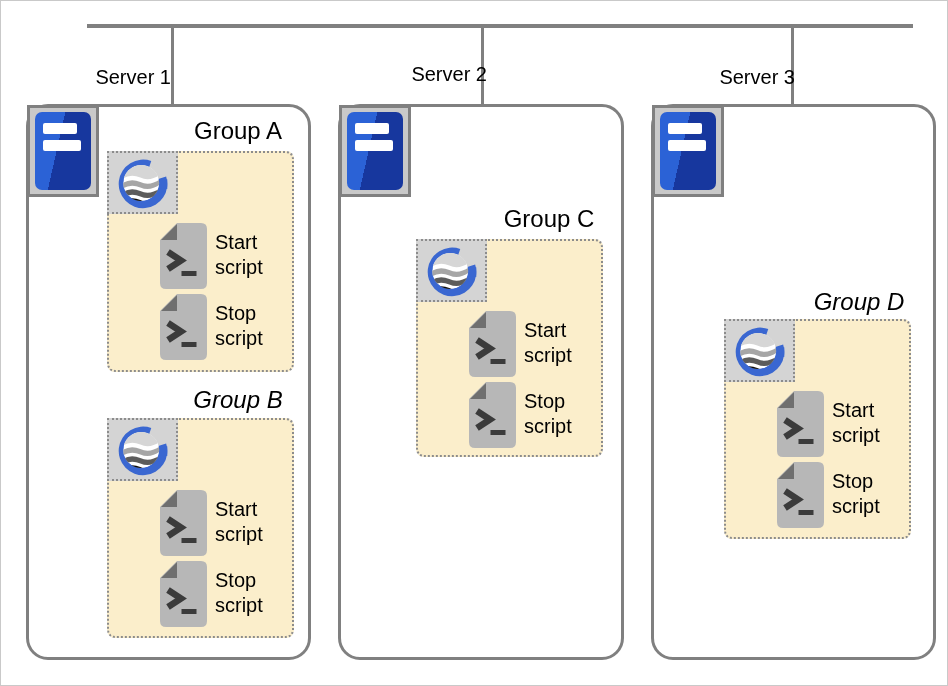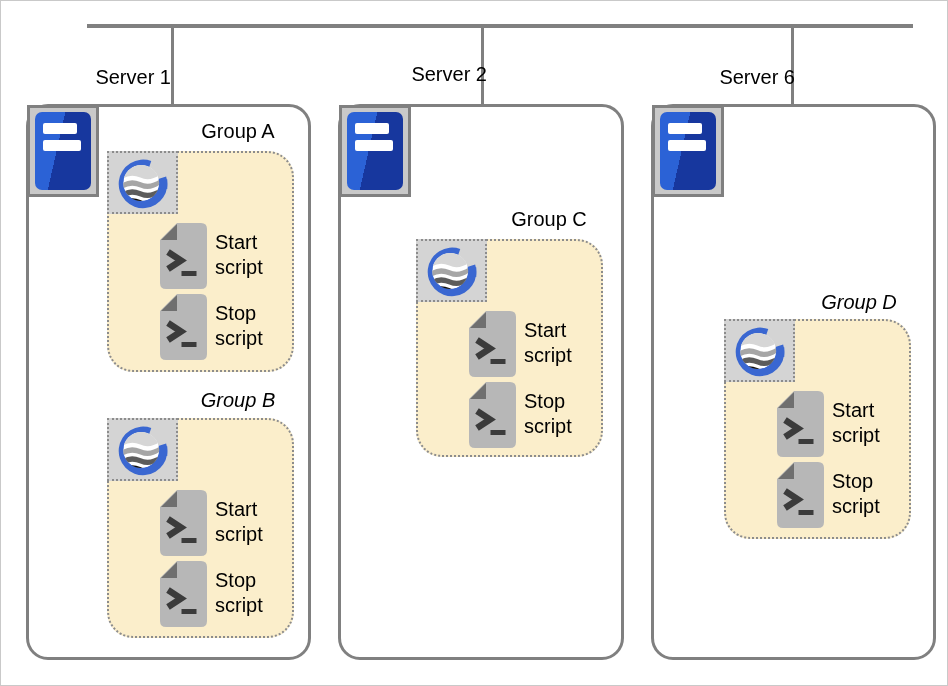--- a/index.html
+++ b/index.html
@@ -18,25 +18,25 @@
     position:absolute; top:103px; height:556px; box-sizing:border-box;
     background:#ffffff; border:3px solid #808080; border-radius:22px;
   }
   .server-icon-frame {
     position:absolute; width:72px; height:92px; box-sizing:border-box;
     background:#c9c9c9; border:3px solid #808080;
     display:flex; align-items:center; justify-content:center; z-index:3;
   }
   .group-box {
     position:absolute; box-sizing:border-box;
-    background:#FBEECB; border:2px dotted #8c8c8c; border-radius:26px; z-index:2;
+    background:#FBEECB; border:2px dotted #8c8c8c; border-radius:8px; z-index:2;
   }
   .group-label {
     position:absolute; width:160px; height:24px; line-height:24px;
-    text-align:center; font-size:20px; z-index:2;
+    text-align:center; font-size:24px; z-index:2;
   }
   .logo-box {
     position:absolute; left:-2px; top:-2px; width:71px; height:63px;
     box-sizing:border-box; background:#d4d4d4; border:2px dotted #8c8c8c;
     display:flex; align-items:center; justify-content:center;
   }
   .script-icon { position:absolute; left:51px; width:47px; height:66px; }
   .pos-script-1 { top:70px; }
   .pos-script-2 { top:141px; }
   .script-label {
@@ -87,21 +87,21 @@
 
 <div class="canvas">
 
   <div class="hline" style="left:86px; top:23px; width:826px;"></div>
   <div class="vline" style="left:170px; top:27px; height:76px;"></div>
   <div class="vline" style="left:480px; top:27px; height:76px;"></div>
   <div class="vline" style="left:790px; top:27px; height:76px;"></div>
 
   <div class="server-label" style="left:50px; top:64px;">Server 1</div>
   <div class="server-label" style="left:366px; top:61px;">Server 2</div>
-  <div class="server-label" style="left:674px; top:64px;">Server 6</div>
+  <div class="server-label" style="left:674px; top:64px;">Server 3</div>
 
   <div class="server-box" style="left:25px; width:285px;"></div>
   <div class="server-box" style="left:337px; width:286px;"></div>
   <div class="server-box" style="left:650px; width:285px;"></div>
 
   <div class="server-icon-frame" style="left:26px; top:104px;">
     <svg width="56" height="78">
         <use href="#serverGlyph"></use>
       </svg>
   </div>

